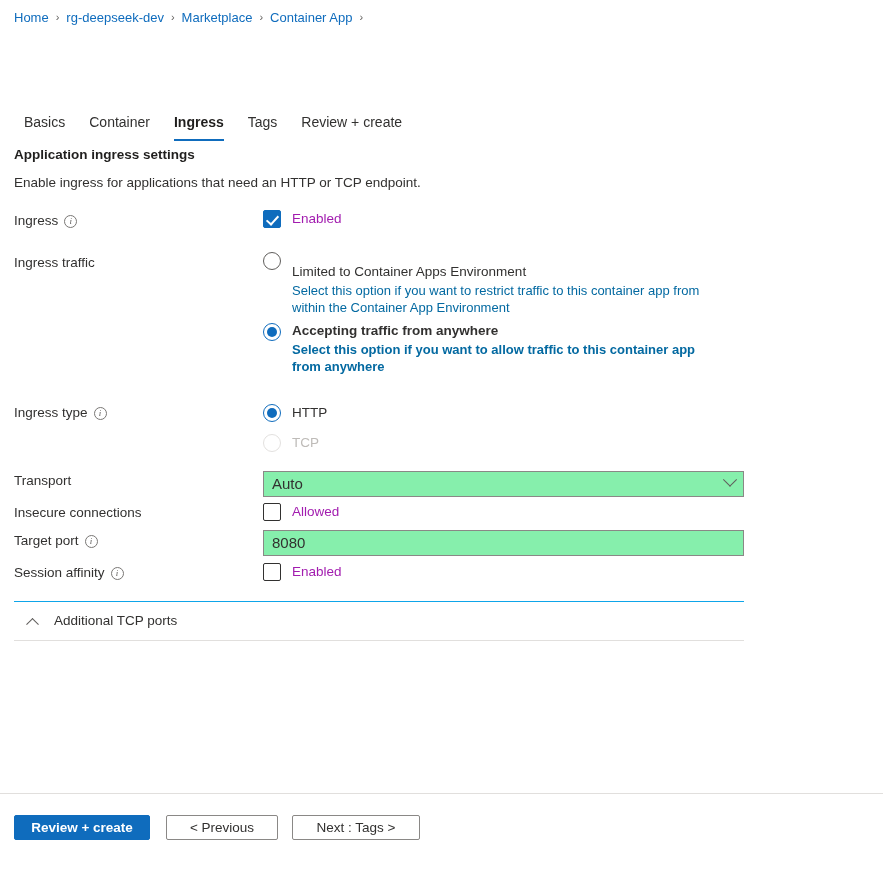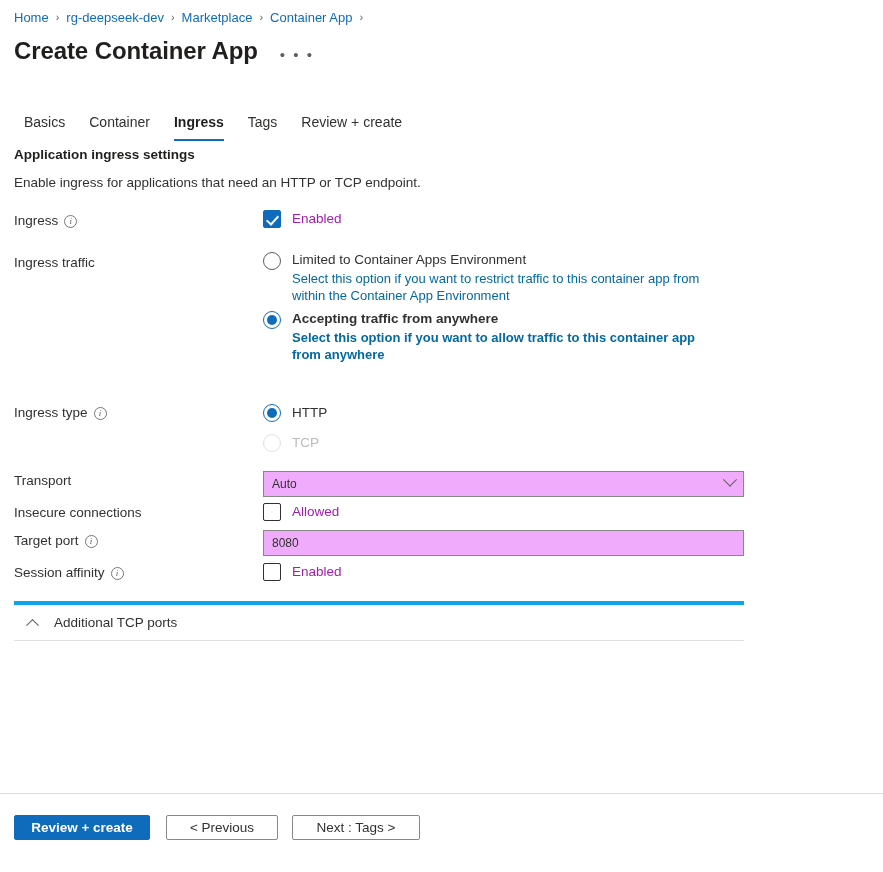--- a/index.html
+++ b/index.html
@@ -130,37 +130,37 @@
   .radio-title { font-size: 13.5px; color: #323130; line-height: 18px; }
   .radio-title.disabled { color: #bebbb8; }
   .radio-desc {
     font-size: 13px; color: #0369a1;
     line-height: 17px; margin-top: 1px; max-width: 420px;
   }
 
   
   .select-box, .text-input {
     width: 481px; height: 26px;
-    border: 1px solid #8a8886; background: #f0abfc;
+    border: 1px solid #8a8886; background: #86efac;
     display: flex; align-items: center;
-    padding: 0 8px; font-size: 12px; color: #323130;
+    padding: 0 8px; font-size: 15px; color: #323130;
     cursor: pointer;
   }
   .select-value { flex: 1; line-height: 24px; }
   .chevron-down {
     width: 10px; height: 10px; flex: none;
     border: solid #605e5c; border-width: 0 1.3px 1.3px 0;
     transform: rotate(45deg) translate(-3px, -3px);
   }
   .text-input { cursor: text; }
 
   
   .collapsible {
     position: absolute; left: 14px; width: 730px;
-    border-top: 4px solid #0ea5e9;
+    border-top: 1px solid #0ea5e9;
     border-bottom: 1px solid #e1dfdd;
     height: 40px; display: flex; align-items: center;
     cursor: pointer;
   }
   .chevron-up {
     width: 9px; height: 9px; margin-left: 14px; flex: none;
     border: solid #605e5c; border-width: 1.3px 0 0 1.3px;
     transform: rotate(45deg) translate(2px, 2px);
   }
   .collapsible-label {
@@ -203,24 +203,20 @@
     <span class="crumb">Home</span>
     <span class="crumb-sep">›</span>
     <span class="crumb">rg-deepseek-dev</span>
     <span class="crumb-sep">›</span>
     <span class="crumb">Marketplace</span>
     <span class="crumb-sep">›</span>
     <span class="crumb">Container App</span>
     <span class="crumb-sep">›</span>
   </div>
 
-  <div class="title-row">
-    <div class="page-title">Create Container App</div>
-    <div class="ellipsis-btn">• • •</div>
-  </div>
 
   <div class="tabs">
     <div class="tab">Basics</div>
     <div class="tab">Container</div>
     <div class="tab active">Ingress</div>
     <div class="tab">Tags</div>
     <div class="tab">Review + create</div>
   </div>
 
   <div class="content">
@@ -239,21 +235,21 @@
       </div>
     </div>
 
     <div class="row-label" style="top:110px;">
       <span>Ingress traffic</span>
     </div>
     <div class="field" style="top:107px;">
       <div class="radio-opt">
         <span class="radio"></span>
         <span class="radio-texts">
-          <span class="radio-title" style="display:block;">Limited to Container Apps Environment</span>
+          <span class="radio-title" style="display:block;margin-top:12px;">Limited to Container Apps Environment</span>
           <span class="radio-desc" style="display:block;">Select this option if you want to restrict traffic to this container app from within the Container App Environment</span>
         </span>
       </div>
       <div class="radio-opt" style="margin-top:6px;font-weight:bold;">
         <span class="radio selected"></span>
         <span class="radio-texts">
           <span class="radio-title" style="display:block;">Accepting traffic from anywhere</span>
           <span class="radio-desc" style="display:block;">Select this option if you want to allow traffic to this container app from anywhere</span>
         </span>
       </div>

